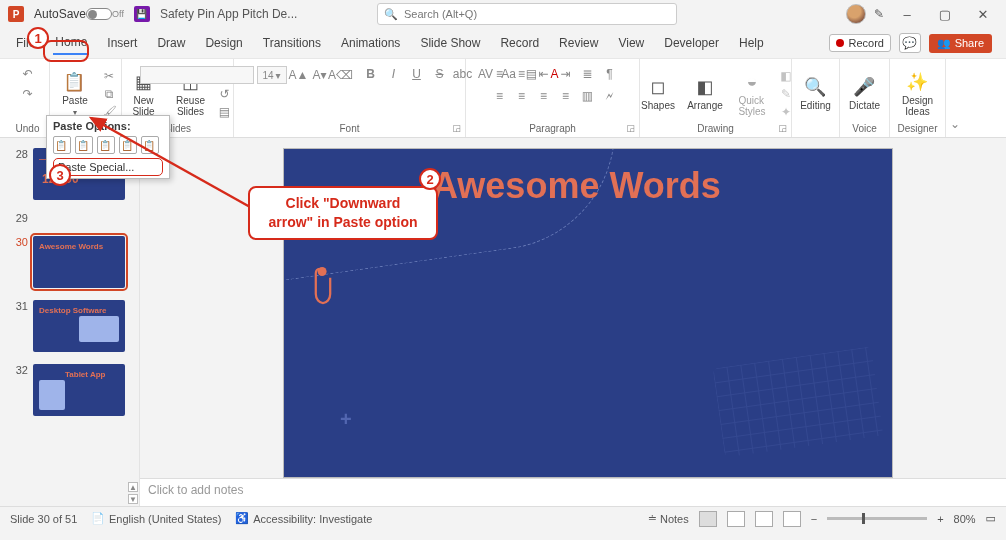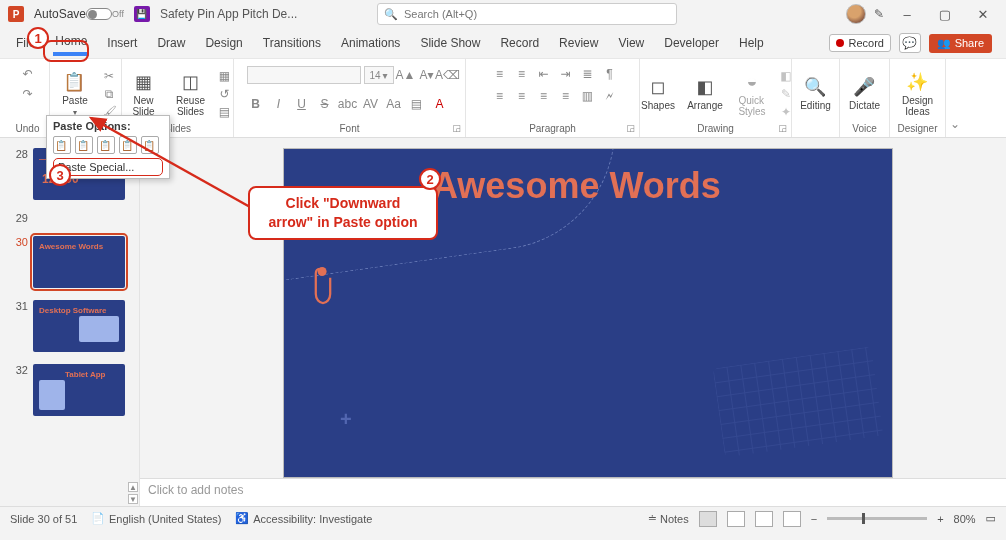--- a/index.html
+++ b/index.html
@@ -14,21 +14,21 @@
   .save-icon { width: 16px; height: 16px; background: #7719aa; border-radius: 2px; display:flex;align-items:center;justify-content:center;color:#fff;font-size:9px;}
   .doctitle { font-size: 12px; color: #555; }
   .searchbox { margin-left: 70px; width: 300px; height: 22px; border: 1px solid #ccc; border-radius: 3px; background: #fff; display: flex; align-items: center; padding: 0 6px; gap: 6px; color: #777; font-size: 11px; }
   .title-right { margin-left: auto; display: flex; align-items: center; gap: 8px; }
   .avatar { width: 20px; height: 20px; border-radius: 50%; background: radial-gradient(circle at 40% 35%, #d9a26c 0 40%, #8a5a44 75%); border:1px solid #bbb;}
   .winbtn { width: 30px; height: 20px; display: flex; align-items: center; justify-content: center; color: #555; font-size: 13px; }
 
   
   .tabs { height: 30px; display: flex; align-items: center; gap: 16px; padding: 0 14px; background: #f3f3f3; }
   .tab { font-size: 12px; color: #444; padding: 4px 2px; cursor: pointer; }
-  .tab.active { border-bottom: 4px solid #3b82f6; }
+  .tab.active { border-bottom: 2px solid #3b82f6; }
   .tabs-right { margin-left: auto; display: flex; align-items: center; gap: 8px; }
   .record-btn { border: 1px solid #bbb; border-radius: 3px; padding: 2px 6px; display: flex; align-items: center; gap: 4px; background: #fff; font-size: 11px;}
   .record-dot { width: 8px; height: 8px; border-radius: 50%; background: #c00; }
   .comment-btn { width: 22px; height: 20px; border:1px solid #bbb; border-radius:3px; background:#fff; display:flex;align-items:center;justify-content:center;font-size:12px;}
   .share-btn { background: #d24726; color: #fff; border-radius: 3px; padding: 3px 8px; display: flex; align-items: center; gap: 4px; font-size: 11px;}
 
   
   .ribbon { height: 80px; background:#fff; border-bottom:1px solid #ddd; border-top:1px solid #e7e7e7; display:flex; padding-left:6px;}
   .group { display:flex; flex-direction:column; justify-content:flex-end; align-items:center; padding:3px 4px 0 4px; border-right:1px solid #e5e5e5; position:relative;}
   .group:last-child{border-right:none;}
@@ -195,21 +195,21 @@
       <div class="smallstack">
         <span class="smallic">▦</span>
         <span class="smallic">↺</span>
         <span class="smallic">▤</span>
       </div>
     </div>
     <div class="glabel">Slides</div>
   </div>
 
   <div class="group" style="width:232px">
-    <div class="gcontent" style="flex-direction:column;align-items:flex-start;gap:12px;padding-left:4px;">
+    <div class="gcontent" style="flex-direction:row;align-items:flex-start;gap:12px;padding-left:4px;">
       <div style="display:flex;gap:3px;align-items:center;">
         <div style="width:114px;height:18px;border:1px solid #ccc;background:#f7f7f7"></div>
         <div style="width:30px;height:18px;border:1px solid #ccc;background:#f7f7f7;display:flex;align-items:center;justify-content:center;gap:2px;font-size:10px;color:#888">
            <span>14</span>
            <span>▾</span>
         </div>
         <span class="smallic">A▲</span>
         <span class="smallic">A▾</span>
         <span class="smallic">A⌫</span>
       </div>

